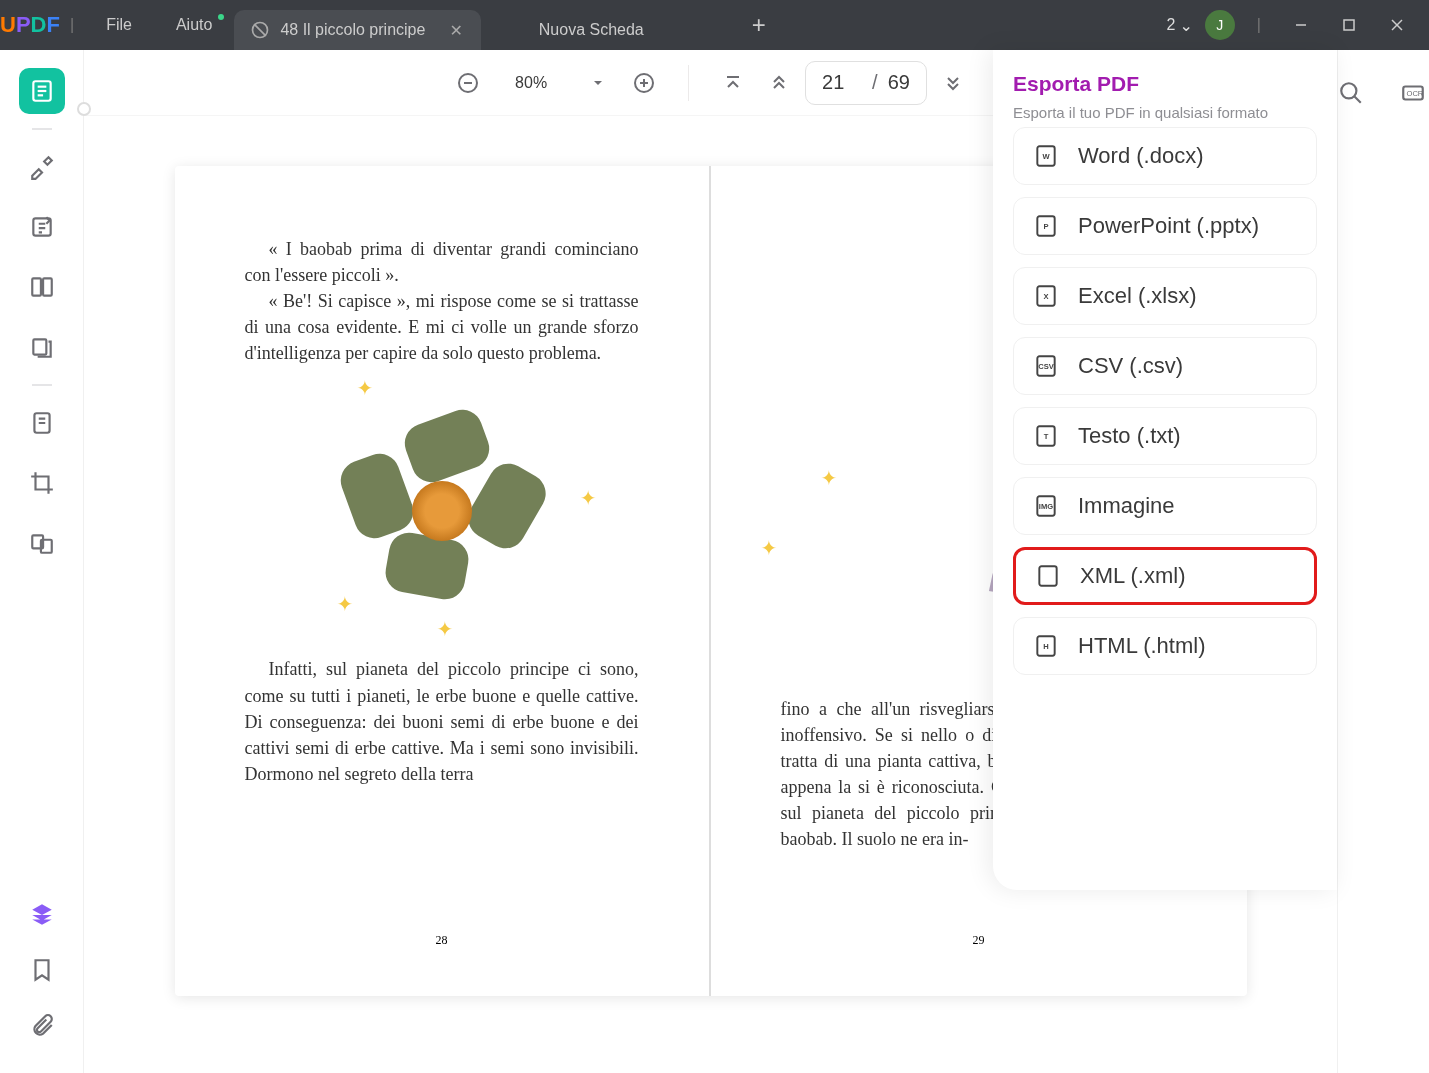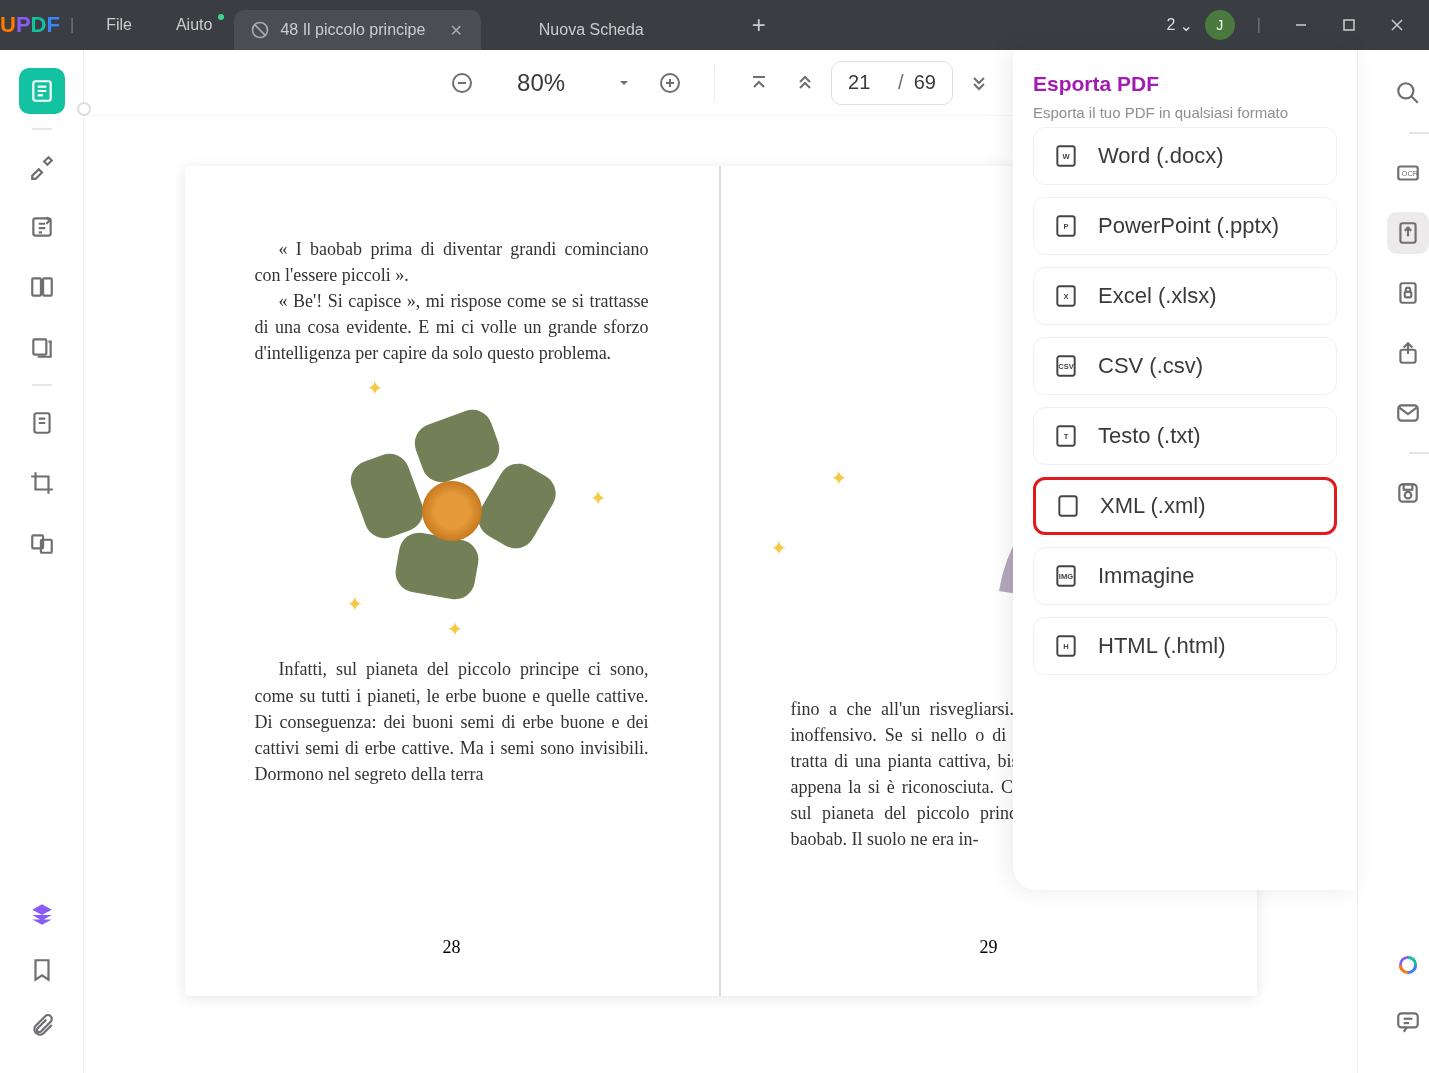--- a/index.html
+++ b/index.html
@@ -31,49 +31,49 @@
 .sidebtn.active { background: #12c2a0; color: #fff; }
 .sidebtn svg { width: 26px; height: 26px; }
 .side-sep { width: 20px; height: 2px; background: #e5e5e7; }
 .sidebar-left-bottom { margin-top: auto; display: flex; flex-direction: column; align-items: center; gap: 10px; padding-bottom: 24px; }
 .purple-ico { color: #8a5cf6; }
 
 .content { flex: 1; display: flex; flex-direction: column; background: #fff; border-radius: 0 24px 0 0; position: relative; }
 
 .toolbar { height: 66px; display: flex; align-items: center; padding: 0 30px; border-bottom: 1px solid #f5f5f5; }
 .tb-btn { width: 40px; height: 40px; display: flex; align-items: center; justify-content: center; color: #6e6e73; cursor: pointer; }
-.zoom-label { font-size: 24px; color: #3a3a3a; margin: 0 28px; min-width: 50px; text-align: center; }
+.zoom-label { font-size: 16px; color: #3a3a3a; margin: 0 12px; min-width: 50px; text-align: center; }
 .caret-down { margin-left: 4px; }
 .tb-sep { width: 1px; height: 36px; background: #eceaea; margin: 0 18px; }
 .page-box { display: flex; align-items: center; border: 1px solid #e0e0e0; border-radius: 10px; height: 44px; padding: 0 16px; font-size: 20px; color: #3a3a3a; }
 .page-cur { width: 40px; text-align: left; }
 .page-sep { margin: 0 10px; color: #6e6e73; }
 
 .pages { flex: 1; display: flex; justify-content: center; align-items: flex-start; padding: 50px 30px 30px; background: #fff; }
 .spread { display: flex; box-shadow: 0 2px 14px rgba(0,0,0,0.1); border-radius: 4px; background: #fff; }
 .page { width: 536px; height: 830px; padding: 70px 70px 40px; position: relative; }
 .page.L { border-right: 2px solid #ddd; }
 .page-text { font-family: Georgia, serif; font-size: 18px; color: #333; text-align: justify; line-height: 1.45; }
 .indent { text-indent: 24px; }
-.page-num { position: absolute; bottom: 38px; left: 0; right: 0; text-align: center; font-family: Georgia, serif; font-size: 18px; }
+.page-num { position: absolute; bottom: 48px; left: 0; right: 0; text-align: center; font-family: Georgia, serif; font-size: 12px; }
 .illus { width: 250px; height: 250px; margin: 20px auto; position: relative; }
 .illus-center { width: 60px; height: 60px; background: radial-gradient(circle, #e79a3a 40%, #c77a1f 70%); border-radius: 50%; position: absolute; top: 95px; left: 95px; }
 .illus-green { width: 80px; height: 60px; background: #5a6a3a; border-radius: 20px; position: absolute; opacity: 0.85; }
 .star { color: #f5c944; position: absolute; font-size: 20px; }
 .rainbow-arc { position: absolute; width: 320px; height: 320px; border: 28px solid #9a86a8; border-color: #9a86a8 transparent transparent transparent; border-radius: 50%; bottom: -140px; right: -130px; transform: rotate(-36deg); opacity: 0.72; }
 
 .export-panel { position: absolute; top: 0; right: 0; width: 344px; height: 840px; background: #fff; border-radius: 0 0 0 24px; box-shadow: -4px 0 24px rgba(0,0,0,0.08); padding: 22px 20px; overflow-y: auto; }
 .export-title { font-size: 21px; font-weight: 600; color: #a21caf; }
 .export-sub { font-size: 15px; color: #8e8e93; margin-top: 8px; margin-bottom: 6px; }
 .export-item { display: flex; align-items: center; height: 58px; border: 1px solid #f0f0f0; border-radius: 12px; margin-bottom: 12px; padding: 0 18px; cursor: pointer; background: #fff; }
 .export-item.highlighted { border: 3px solid #e11b1b; }
 .export-ico { width: 28px; height: 28px; margin-right: 18px; color: #444; display: inline-flex; align-items: center; justify-content: center; }
 .export-label { font-size: 22px; color: #3a3a3a; }
 
-.sidebar-right { width: 72px; background: #fff; border-left: 1px solid #f0f0f0; display: flex; flex-direction: column; align-items: flex-end; padding-top: 22px; gap: 18px; }
+.sidebar-right { width: 92px; background: #fff; border-left: 1px solid #f0f0f0; display: flex; align-items: flex-start; padding-top: 22px; gap: 18px; }
 .sidebar-right .sidebtn { width: 42px; height: 42px; }
 .sidebar-right .sidebtn.sel { background: #eceaea; }
 .sidebar-right-bottom { margin-top: auto; display: flex; flex-direction: column; align-items: center; gap: 14px; padding-bottom: 30px; }
 
 .handle-dot { position: absolute; left: 0; top: 52px; width: 14px; height: 14px; background: #fff; border: 2px solid #ddd; border-radius: 50%; transform: translateX(-50%); }
 </style>
 </head>
 <body>
 
 <div class="titlebar">
@@ -323,37 +323,37 @@
           </div>
           <div class="export-item">
             <span class="export-ico">
               <svg viewBox="0 0 24 24" width="26" height="26" fill="none" stroke="currentColor" stroke-width="1.8">
                 <rect x="4" y="3" width="16" height="18" rx="2"></rect>
                 <text x="12" y="15" text-anchor="middle" font-size="7" fill="currentColor" stroke="none" font-weight="700">T</text>
               </svg>
             </span>
             <span class="export-label">Testo (.txt)</span>
           </div>
+          <div class="export-item">
+            <span class="export-ico">
+              <svg viewBox="0 0 24 24" width="26" height="26" fill="none" stroke="currentColor" stroke-width="1.8">
+                <rect x="4" y="3" width="16" height="18" rx="2"></rect>
+                <text x="12" y="15" text-anchor="middle" font-size="7" fill="currentColor" stroke="none" font-weight="700">IMG</text>
+              </svg>
+            </span>
+            <span class="export-label">Immagine</span>
+          </div>
           <div class="export-item highlighted">
             <span class="export-ico">
               <svg viewBox="0 0 24 24" width="26" height="26" fill="none" stroke="currentColor" stroke-width="1.8">
                 <rect x="4" y="3" width="16" height="18" rx="2"></rect>
                 <text x="12" y="15" text-anchor="middle" font-size="7" fill="currentColor" stroke="none" font-weight="700"></text>
               </svg>
             </span>
             <span class="export-label">XML (.xml)</span>
-          </div>
-          <div class="export-item">
-            <span class="export-ico">
-              <svg viewBox="0 0 24 24" width="26" height="26" fill="none" stroke="currentColor" stroke-width="1.8">
-                <rect x="4" y="3" width="16" height="18" rx="2"></rect>
-                <text x="12" y="15" text-anchor="middle" font-size="7" fill="currentColor" stroke="none" font-weight="700">IMG</text>
-              </svg>
-            </span>
-            <span class="export-label">Immagine</span>
           </div>
           <div class="export-item">
             <span class="export-ico">
               <svg viewBox="0 0 24 24" width="26" height="26" fill="none" stroke="currentColor" stroke-width="1.8">
                 <rect x="4" y="3" width="16" height="18" rx="2"></rect>
                 <text x="12" y="15" text-anchor="middle" font-size="7" fill="currentColor" stroke="none" font-weight="700">H</text>
               </svg>
             </span>
             <span class="export-label">HTML (.html)</span>
           </div>

